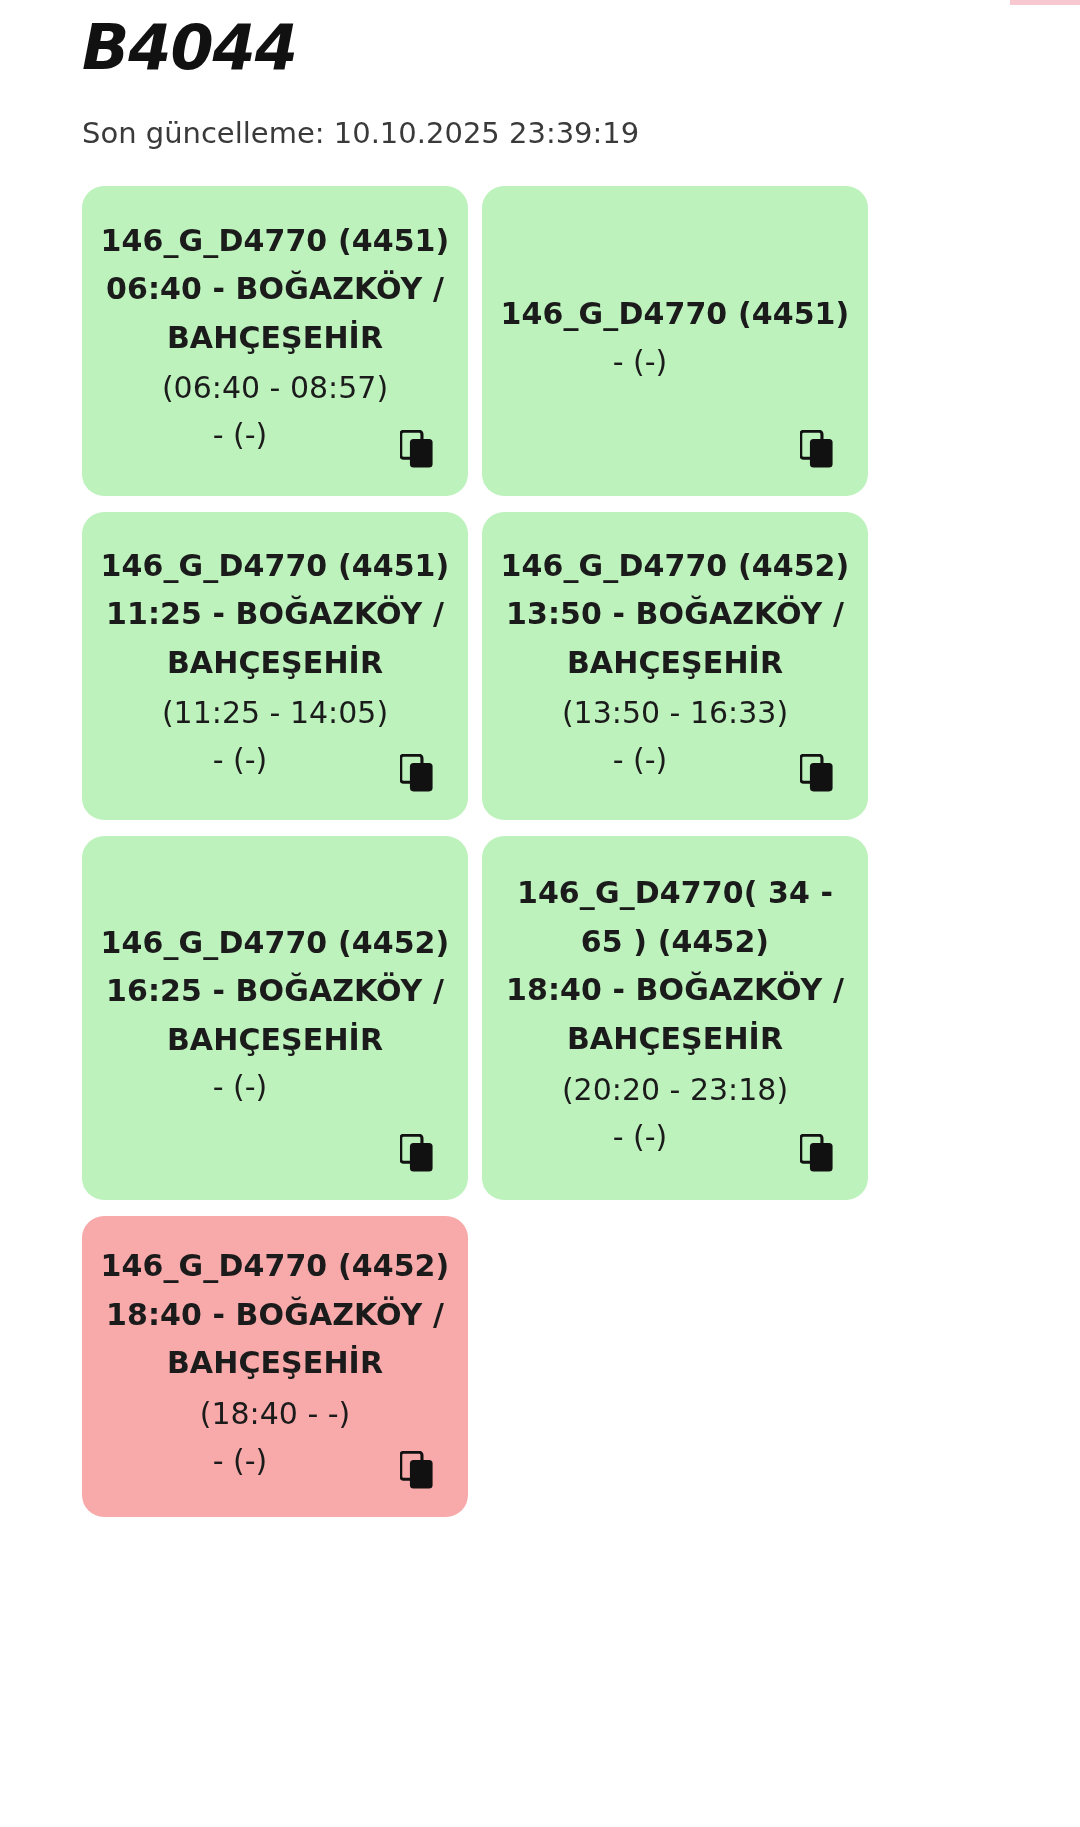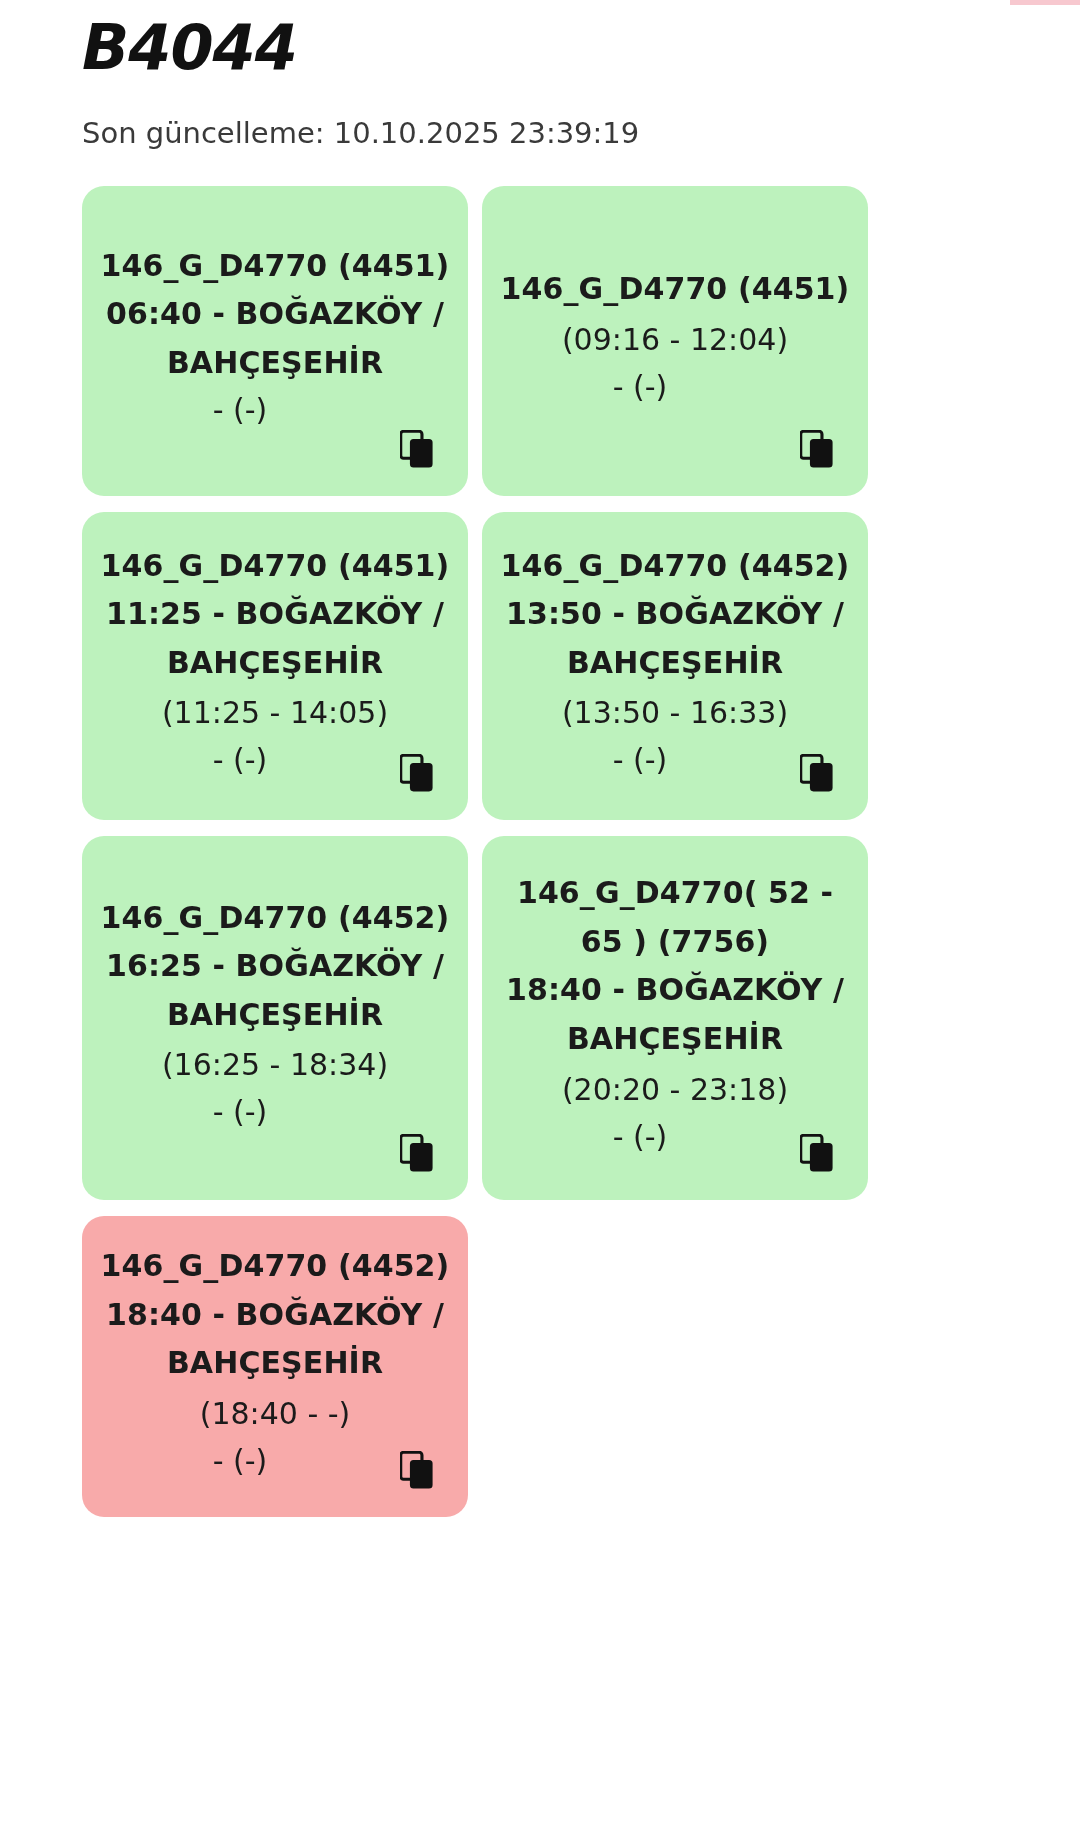--- a/index.html
+++ b/index.html
@@ -105,32 +105,32 @@
 
   <h1 class="page-title">B4044</h1>
 
   <div class="last-update">Son güncelleme: 10.10.2025 23:39:19</div>
 
   <div class="grid">
 
     <div class="card green h1">
       <div class="line1">146_G_D4770 (4451)</div>
       <div class="line1">06:40 - BOĞAZKÖY / BAHÇEŞEHİR</div>
+      <div class="line2">(06:40 - 08:57)</div>
       <div class="line3">- (-)</div>
       <span class="copy-icon">
         <svg viewBox="0 0 24 26" width="34" height="38" aria-hidden="true">
           <rect x="0.5" y="0.5" width="15" height="19" rx="2" fill="none" stroke="#111" stroke-width="2.2"></rect>
           <rect x="7" y="6" width="16" height="20" rx="2.5" fill="#111"></rect>
         </svg>
       </span>
     </div>
 
     <div class="card green h1">
       <div class="line1">146_G_D4770 (4451)</div>
-      <div class="line2">(09:16 - 12:04)</div>
       <div class="line3">- (-)</div>
       <span class="copy-icon">
         <svg viewBox="0 0 24 26" width="34" height="38" aria-hidden="true">
           <rect x="0.5" y="0.5" width="15" height="19" rx="2" fill="none" stroke="#111" stroke-width="2.2"></rect>
           <rect x="7" y="6" width="16" height="20" rx="2.5" fill="#111"></rect>
         </svg>
       </span>
     </div>
 
     <div class="card green h2">
@@ -155,32 +155,31 @@
         <svg viewBox="0 0 24 26" width="34" height="38" aria-hidden="true">
           <rect x="0.5" y="0.5" width="15" height="19" rx="2" fill="none" stroke="#111" stroke-width="2.2"></rect>
           <rect x="7" y="6" width="16" height="20" rx="2.5" fill="#111"></rect>
         </svg>
       </span>
     </div>
 
     <div class="card green h3">
       <div class="line1">146_G_D4770 (4452)</div>
       <div class="line1">16:25 - BOĞAZKÖY / BAHÇEŞEHİR</div>
-      <div class="line2">(16:25 - 18:34)</div>
       <div class="line3">- (-)</div>
       <span class="copy-icon">
         <svg viewBox="0 0 24 26" width="34" height="38" aria-hidden="true">
           <rect x="0.5" y="0.5" width="15" height="19" rx="2" fill="none" stroke="#111" stroke-width="2.2"></rect>
           <rect x="7" y="6" width="16" height="20" rx="2.5" fill="#111"></rect>
         </svg>
       </span>
     </div>
 
     <div class="card green h3">
-      <div class="line1">146_G_D4770( 52 - 65 ) (7756)</div>
+      <div class="line1">146_G_D4770( 34 - 65 ) (4452)</div>
       <div class="line1">18:40 - BOĞAZKÖY / BAHÇEŞEHİR</div>
       <div class="line2">(20:20 - 23:18)</div>
       <div class="line3">- (-)</div>
       <span class="copy-icon">
         <svg viewBox="0 0 24 26" width="34" height="38" aria-hidden="true">
           <rect x="0.5" y="0.5" width="15" height="19" rx="2" fill="none" stroke="#111" stroke-width="2.2"></rect>
           <rect x="7" y="6" width="16" height="20" rx="2.5" fill="#111"></rect>
         </svg>
       </span>
     </div>

